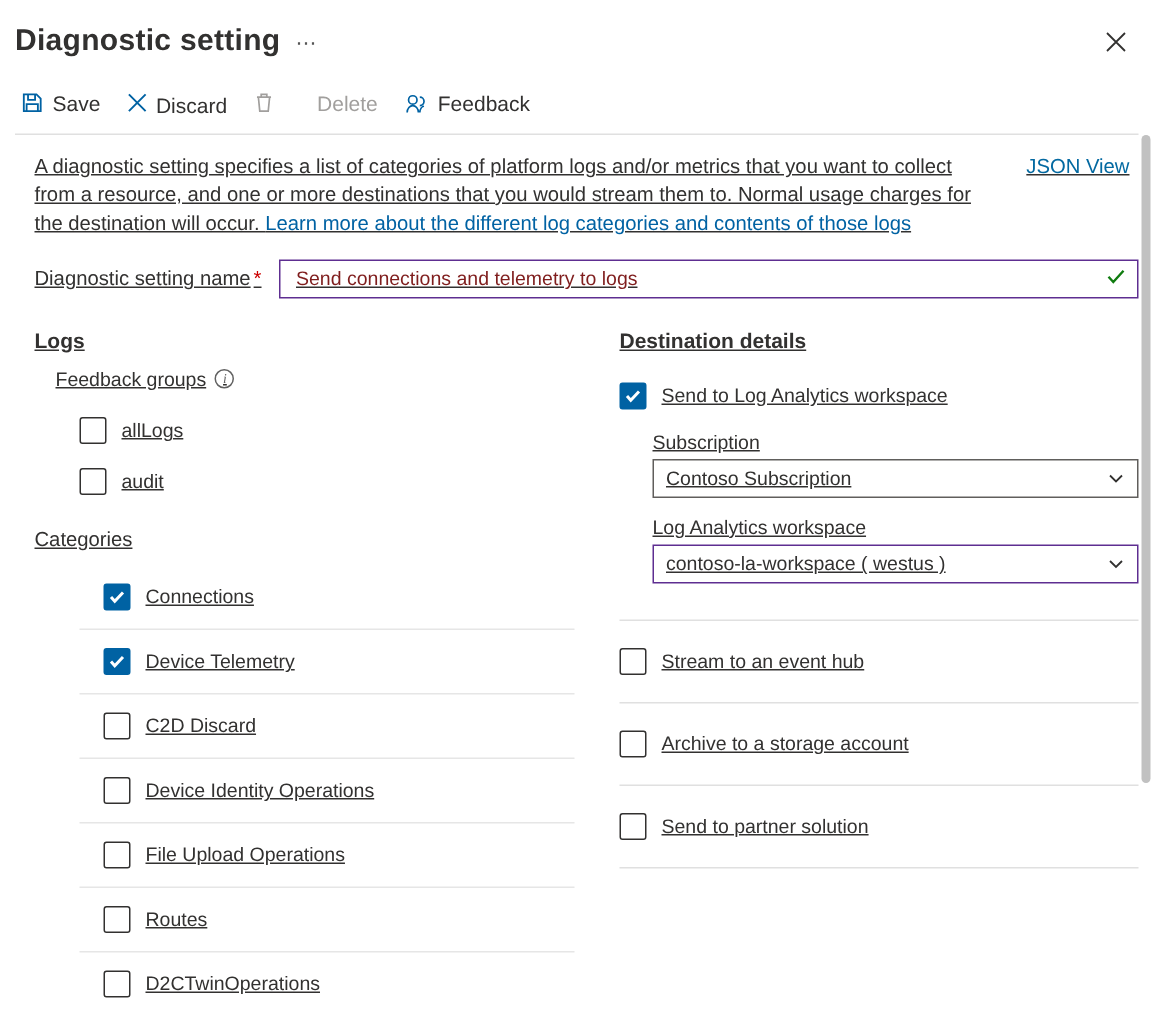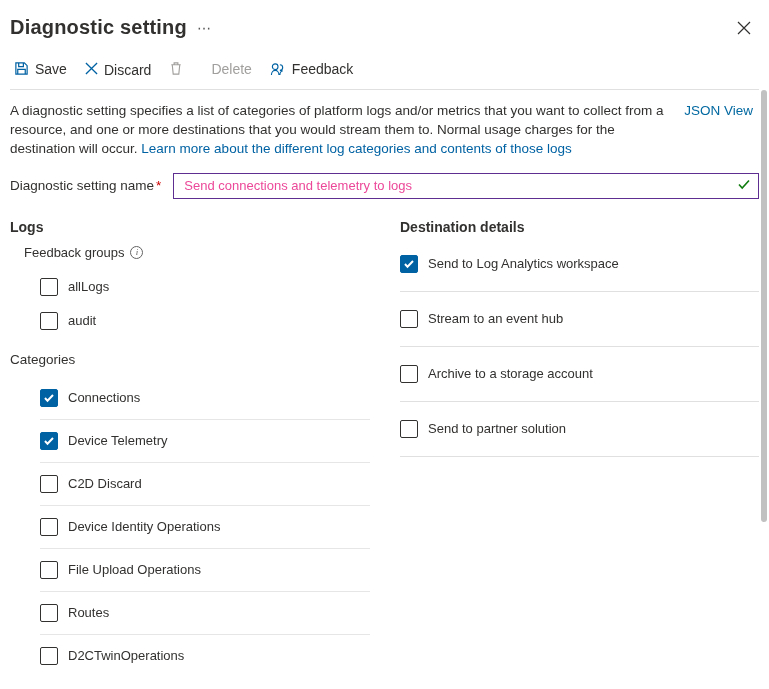--- a/index.html
+++ b/index.html
@@ -50,23 +50,24 @@
     gap: 6px;
     cursor: pointer;
   }
   .cmd.disabled { color: #a19f9d; gap: 28px; }
   .cmd svg {  }
   .cmd .delete{ stroke:#a19f9d }
   .sep-line { border: 0; border-top: 1px solid #e0e0e0; margin: 0 10px; }
 
   .body-area {
     position: relative;
-    padding: 10px 10px 0 10px;
+    padding: 10px 10px 0 23px;
     height: calc(689px - 108px);
     overflow-y: auto;
+    text-decoration: underline;
   }
   .scrollbar {
     position: absolute;
     right: 2px;
     top: 0;
     width: 6px;
     height: 432px;
     background: #c1c1c1;
     border-radius: 3px;
   }
@@ -89,21 +90,21 @@
     margin: 14px 0 16px 0;
   }
   .name-label { white-space: nowrap; font-size:13.5px; }
   .req { color: #c00; margin-left:2px; }
   .name-input {
     flex: 1;
     height: 26px;
     border: 1px solid #5e2e91;
     padding: 2px 28px 2px 10px;
     font-size: 13px;
-    color:#ec4899;
+    color:#7f1d1d;
     outline:none;
   }
   .input-wrap { position: relative; flex:1; display:flex; }
   .input-check {
     position: absolute;
     right: 8px;
     top: 50%;
     transform: translateY(-50%);
     color: #107c10;
   }
@@ -118,21 +119,21 @@
   .info-icon{ width:13px;height:13px;border:1px solid #616161;border-radius:50%;display:inline-flex;align-items:center;justify-content:center;font-size:9px;font-style:italic;color:#616161;font-family:serif;}
 
   .chk-row {
     display: flex;
     align-items: center;
     gap: 10px;
     padding: 8px 0 8px 0;
   }
   .chk-row.ind-a { margin-left: 30px; }
   .chk-list-item { border-bottom: 1px solid #e6e6e6; padding:12px 0 12px 0; margin-left:30px;}
-  .chk-list-item .chk-row{ padding:0; }
+  .chk-list-item .chk-row{ padding:0; margin-left:16px;}
   .chk {
     width: 18px; height: 18px;
     border: 1px solid #323130;
     border-radius: 2px;
     display: inline-flex;
     align-items:center; justify-content:center;
     cursor:pointer;
     flex-shrink: 0;
   }
   .chk.checked { background: #0062a3; border-color:#0062a3; }
@@ -310,20 +311,40 @@
 
       <div class="dest-item dest-first" style="border-bottom:1px solid #e0e0e0;">
         <div class="chk-row">
           <span class="chk checked">
             <svg width="12" height="12" viewBox="0 0 12 12">
                 <path d="M2 6l2.5 2.8L10 3" stroke="#fff" stroke-width="2" fill="none"></path>
               </svg>
           </span>
           <span>Send to Log Analytics workspace</span>
         </div>
+        <div class="field-group">
+          <div class="field-label">Subscription</div>
+          <div class="select">
+            <span>Contoso Subscription</span>
+            <span class="caret">
+                <svg width="12" height="12" viewBox="0 0 12 12">
+                  <path d="M2 4l4 4 4-4" fill="none" stroke="#323130" stroke-width="1.2"></path>
+                </svg>
+              </span>
+          </div>
+          <div class="field-label" style="margin-top:12px">Log Analytics workspace</div>
+          <div class="select active">
+            <span>contoso-la-workspace ( westus )</span>
+            <span class="caret">
+                <svg width="12" height="12" viewBox="0 0 12 12">
+                  <path d="M2 4l4 4 4-4" fill="none" stroke="#323130" stroke-width="1.2"></path>
+                </svg>
+              </span>
+          </div>
+        </div>
       </div>
 
       <div class="dest-item">
         <div class="chk-row">
           <span class="chk"></span>
           <span>Stream to an event hub</span>
         </div>
       </div>
       <div class="dest-item">
         <div class="chk-row">

